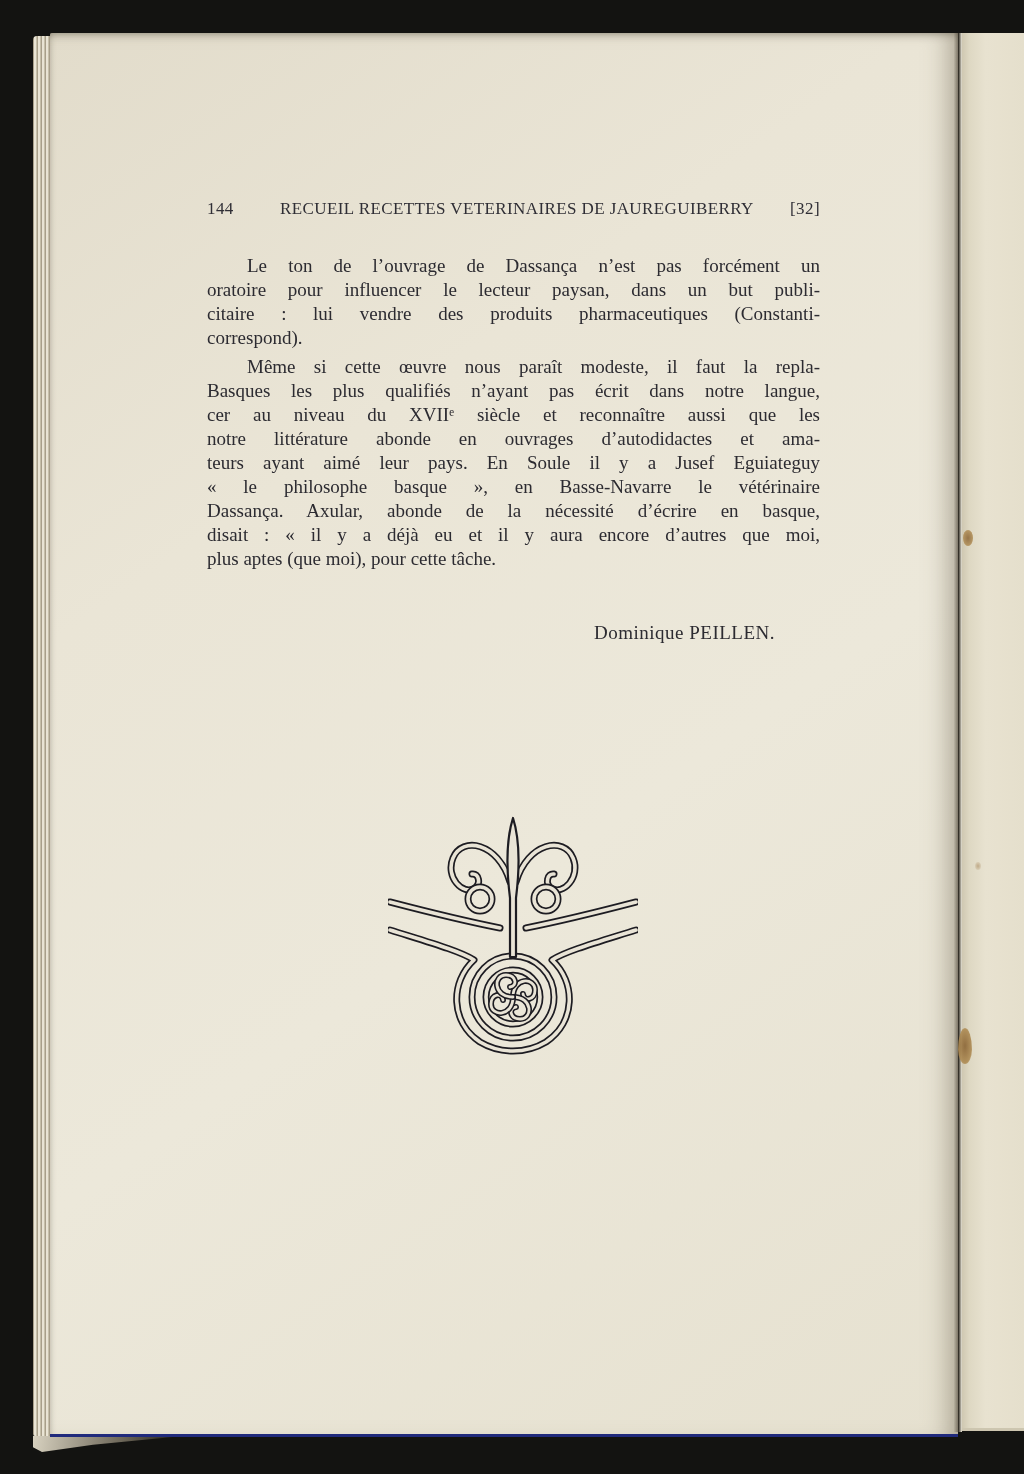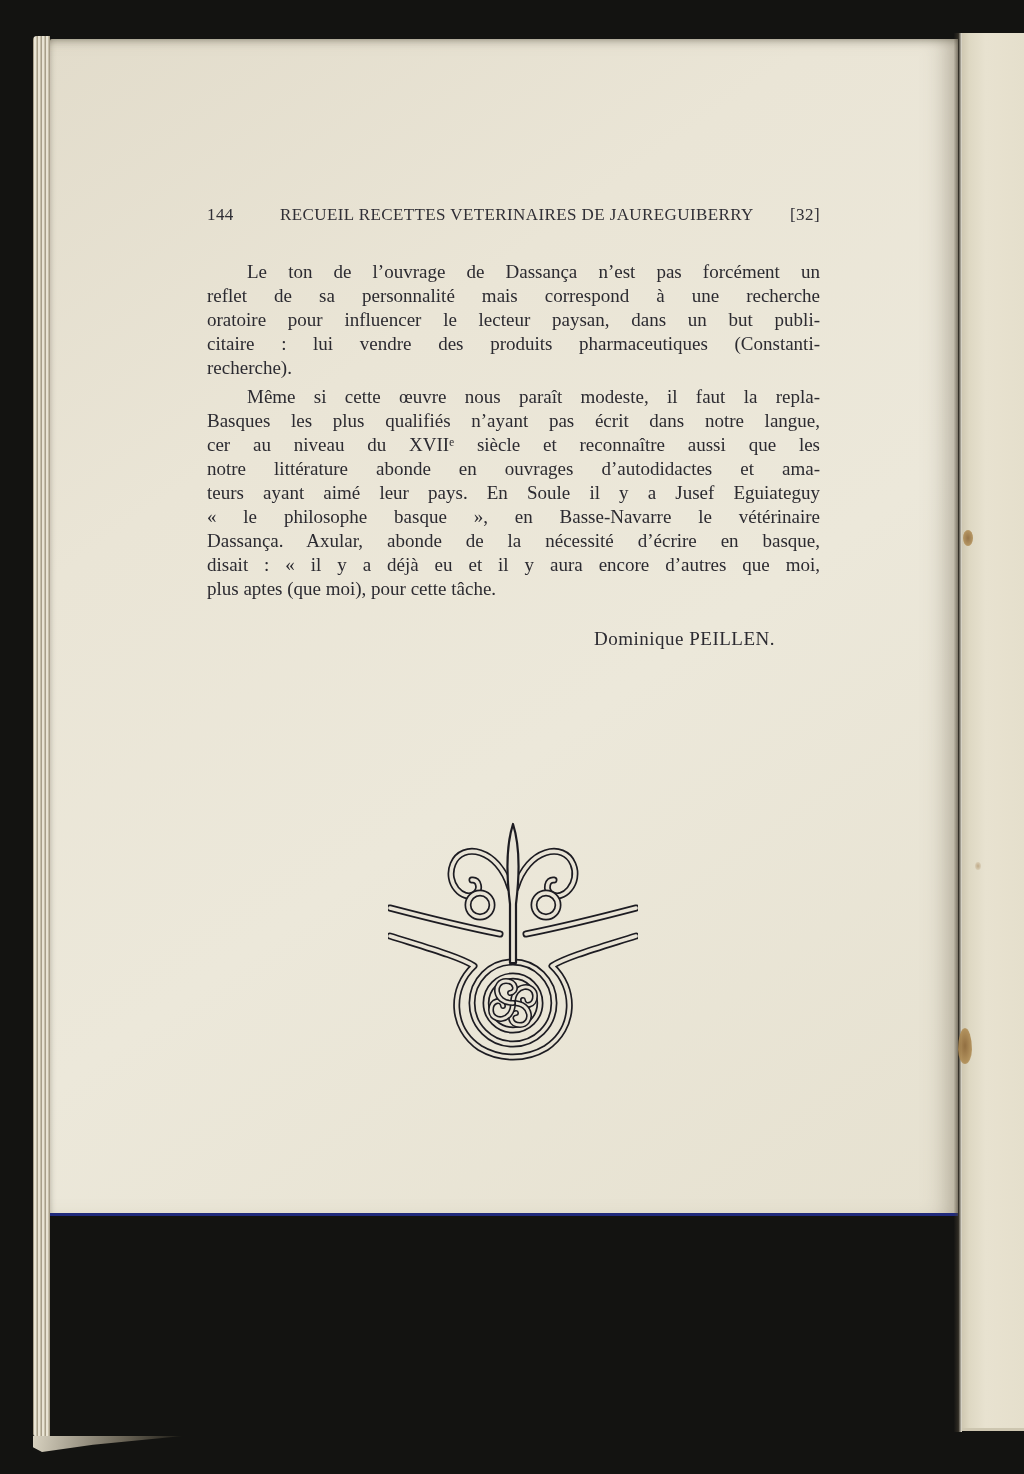--- a/index.html
+++ b/index.html
@@ -14,21 +14,21 @@
     background:repeating-linear-gradient(90deg,#a89f8a 0 1px,#e9e4d4 1px 3px,#c6bfa9 3px 4px);
     border-radius:4px 0 0 2px;
   }
   .stack-bottom{
     position:absolute;left:33px;top:1436px;width:150px;height:16px;
     background:linear-gradient(100deg,#d8d2c0 0%,#6a6456 60%,#15140f 100%);
     clip-path:polygon(0 0,100% 0,40% 55%,6% 100%,0 70%);
   }
   
   .page-main{
-    position:absolute;left:50px;top:39px;width:908px;height:1177px;
+    position:absolute;left:50px;top:33px;width:908px;height:1404px;
     background:linear-gradient(145deg,#e2dccb 0%,#eae5d6 30%,#ece8da 58%,#e6e1d0 100%);
     box-shadow:inset -22px 0 26px -14px rgba(105,96,76,.5),
                inset 0 7px 9px -6px rgba(90,85,70,.55),
                inset 4px 0 6px -4px rgba(120,112,92,.4);
     border-radius:2px 0 0 0;
   }
   .edge-blue{
     position:absolute;left:0;bottom:0;width:100%;height:3px;background:#202a7c;
   }
   
@@ -87,24 +87,23 @@
   <div class="page-main">
     <div class="header">
       <span>144</span>
       <span class="title">RECUEIL RECETTES VETERINAIRES DE JAUREGUIBERRY</span>
       <span>[32]</span>
     </div>
 
     <div class="text-block">
       <div class="para">
         <div class="line first">Le ton de l’ouvrage de Dassança n’est pas forcément un</div>
-        <div class="line">reflet de sa personnalité mais correspond à une recherche</div>
         <div class="line">oratoire pour influencer le lecteur paysan, dans un but publi-</div>
         <div class="line">citaire : lui vendre des produits pharmaceutiques (Constanti-</div>
-        <div class="line last">recherche).</div>
+        <div class="line last">correspond).</div>
       </div>
       <div class="para">
         <div class="line first">Même si cette œuvre nous paraît modeste, il faut la repla-</div>
         <div class="line">Basques les plus qualifiés n’ayant pas écrit dans notre langue,</div>
         <div class="line">cer au niveau du XVIIᵉ siècle et reconnaître aussi que les</div>
         <div class="line">notre littérature abonde en ouvrages d’autodidactes et ama-</div>
         <div class="line">teurs ayant aimé leur pays. En Soule il y a Jusef Eguiateguy</div>
         <div class="line">« le philosophe basque », en Basse-Navarre le vétérinaire</div>
         <div class="line">Dassança. Axular, abonde de la nécessité d’écrire en basque,</div>
         <div class="line">disait : « il y a déjà eu et il y aura encore d’autres que moi,</div>

